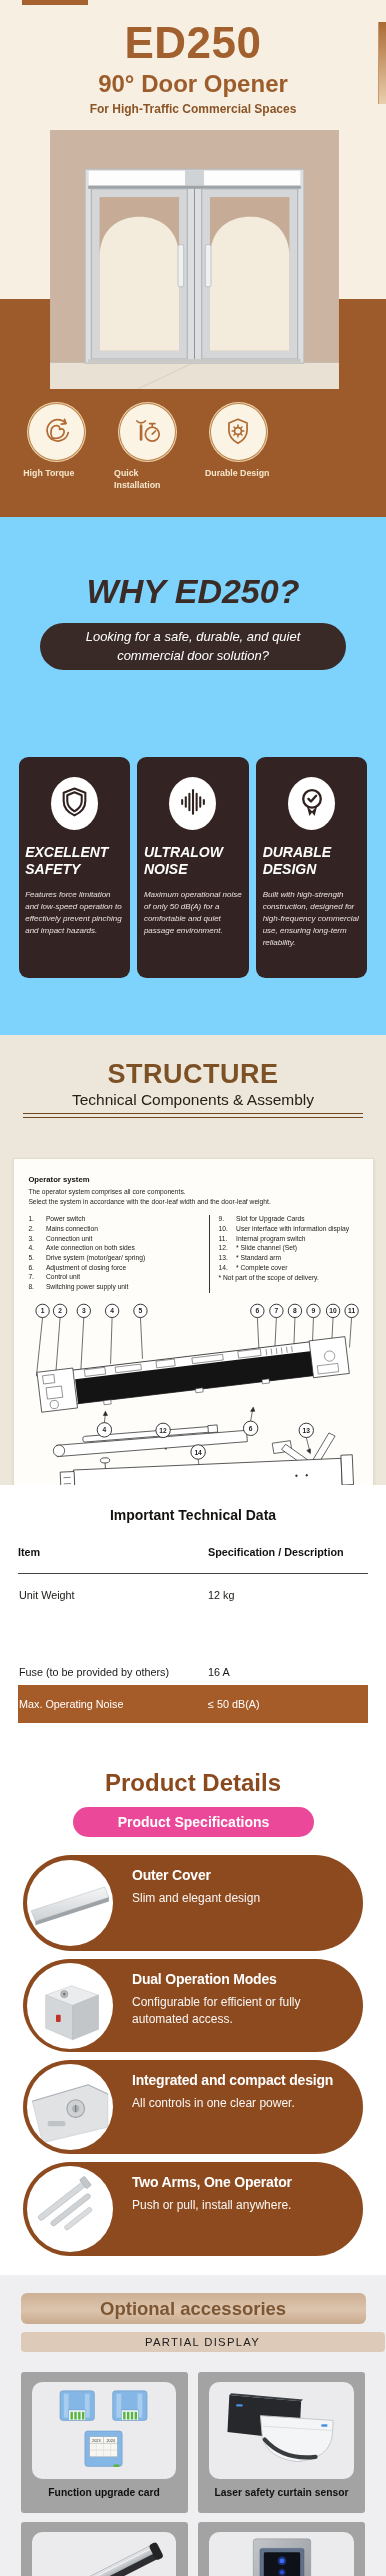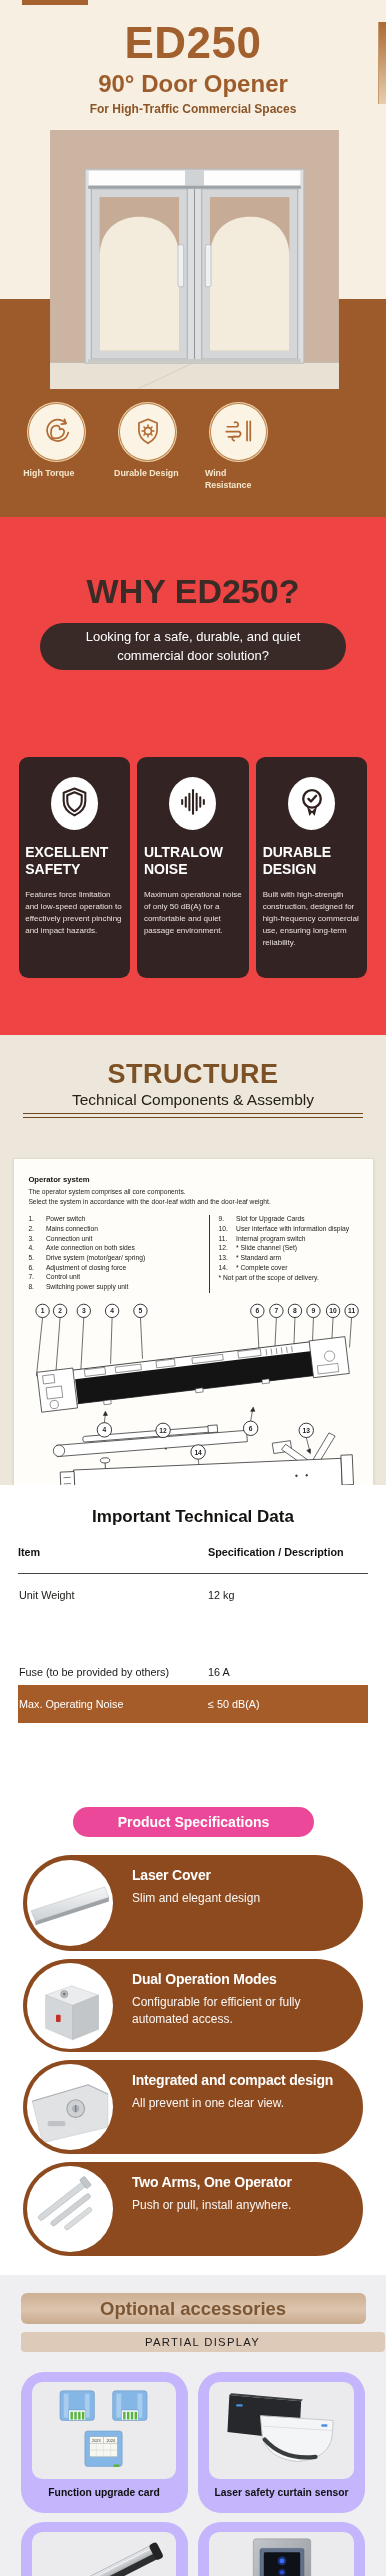--- a/index.html
+++ b/index.html
@@ -25,21 +25,21 @@
   .features{position:absolute;top:403px;left:0;width:386px;padding:0 11.3px;
             display:grid;grid-template-columns:repeat(4,1fr);}
   .feature{display:flex;flex-direction:column;align-items:center;}
   .feature-oval{width:57px;height:58px;border-radius:50%;background:#fbf4e4;
                 border:1.5px solid #c08347;box-shadow:0 0 0 1px #e9d3ae;
                 display:flex;align-items:center;justify-content:center;}
   .feature-label{margin-top:6.7px;font-size:8.8px;font-weight:bold;color:#f5e7cd;
                  text-align:left;line-height:1.35;width:67px;}
 
   
-  #why-zone{position:absolute;top:517px;left:0;width:386px;height:518px;background:#ef4444;}
+  #why-zone{position:absolute;top:517px;left:0;width:386px;height:518px;background:#7dd3fc;font-style:italic;}
   .why-title{position:absolute;top:55px;left:0;width:386px;text-align:center;
              font-size:34px;font-weight:bold;color:#3b2b27;}
   .why-pill{position:absolute;top:106px;left:40px;width:306px;height:47px;border-radius:24px;
             background:#392a28;color:#fff;display:flex;align-items:center;justify-content:center;
             text-align:center;font-size:13px;line-height:1.42;padding:0 20.6px;}
   .why-cards{position:absolute;top:210px;left:18.5px;width:349px;height:251px;
              display:grid;grid-template-columns:repeat(3,1fr);gap:7.2px;}
   .why-card{background:#332322;border-radius:9.3px;text-align:left;padding:0 6.7px;margin-top:30px;}
   .why-card-oval{width:47px;height:53px;border-radius:50%;background:#fff;margin:19.6px auto 0;
                  display:flex;align-items:center;justify-content:center;}
@@ -64,21 +64,21 @@
   .op-col-r{flex:1;border-left:0.8px solid #3a352e;padding-left:8.2px;}
   .op-item{display:flex;font-size:6.7px;color:#1d1812;line-height:8.2px;margin-bottom:1.5px;}
   .op-n{width:17.5px;flex:none;}
   .op-t{flex:1;}
   .op-footnote{font-size:6.7px;color:#1d1812;margin-top:2.1px;}
   .op-diagram{margin-top:5.2px;}
 
   
   #table-zone{position:absolute;top:1485px;left:0;width:386px;height:277px;background:#fff;}
   .table-title{position:absolute;top:21.6px;left:0;width:386px;text-align:center;
-               font-size:17px;font-weight:bold;color:#151311;}
+               font-size:14px;font-weight:bold;color:#151311;}
   .t-head{position:absolute;top:61px;left:18px;width:350px;height:15.5px;}
   .t-col1{position:absolute;left:0;top:0;font-size:10.8px;font-weight:bold;color:#141210;}
   .t-col2{position:absolute;left:190px;top:0;font-size:10.8px;font-weight:bold;color:#141210;}
   .t-rule{position:absolute;top:88px;left:18px;width:350px;height:1px;background:#4a4540;}
   .t-row{position:absolute;left:18px;width:350px;display:flex;align-items:center;}
   .t-row .cell-item{position:absolute;left:0;padding-left:1px;font-size:10.8px;}
   .t-row .cell-spec{position:absolute;left:190px;font-size:10.8px;}
   .t-row.plain{color:#1c1916;}
   .t-row.hl{background:#a65c28;color:#fff;}
   .tr1{top:98px;height:23px;}
@@ -106,21 +106,21 @@
 
   
   #accessories-zone{position:absolute;top:2275px;left:0;width:386px;height:413px;background:#efeef0;}
   .acc-bar{position:absolute;top:18px;left:20.6px;width:345px;height:31px;border-radius:6.2px;
            background:linear-gradient(180deg,#cdb094,#dcc4ad 55%,#c9ab8e);
            display:flex;align-items:center;justify-content:center;
            font-size:18.5px;font-weight:bold;color:#7d5633;}
   .acc-sub{position:absolute;top:57px;left:20.6px;width:364px;height:19.6px;border-radius:4.1px;
            background:#decab9;display:flex;align-items:center;justify-content:center;
            font-size:11.3px;color:#1d1d1d;letter-spacing:1.3px;}
-  .acc-card{position:absolute;width:167px;background:#c4b5fd;border-radius:23px;}
+  .acc-card{position:absolute;width:167px;background:#a3a3a3;border-radius:3px;}
   .acc-img{margin:10.3px 11.3px 0;height:97px;background:#ebebed;border-radius:10.3px;
            display:flex;align-items:center;justify-content:center;overflow:hidden;}
   .acc-label{margin-top:8.2px;text-align:center;font-size:10.3px;font-weight:bold;color:#101010;}
   .ac1{top:97px;left:20.6px;height:141px;}
   .ac2{top:97px;left:198px;height:141px;}
   .ac3{top:247px;left:20.6px;height:139px;}
   .ac4{top:247px;left:198px;height:139px;}
 </style>
 </head>
 <body>
@@ -173,43 +173,43 @@
               <path d="M21,43 C16,32 19,21 28,20 C33,19 36,23 35,27 C40,24 45,28 43,34 C41,40 34,44 27,44 Z"></path>
             </svg>
           </span>
         </div>
         <div class="feature-label">High Torque</div>
       </div>
       <div class="feature">
         <div class="feature-oval">
           <span>
             <svg width="32" height="32" viewBox="0 0 60 60" fill="none" stroke="#b06a33" stroke-width="3.2" stroke-linecap="round" stroke-linejoin="round">
+              <path d="M17,20 V46" stroke-width="5"></path>
+              <path d="M9,11 a9,7 0 0 0 16,0"></path>
+              <circle cx="38" cy="36" r="13"></circle>
+              <path d="M38,23 v-5 M33,16 h10"></path>
+              <path d="M38,36 l6,-6"></path>
+            </svg>
+          </span>
+        </div>
+        <div class="feature-label">Quick Installation</div>
+      </div>
+      <div class="feature">
+        <div class="feature-oval">
+          <span>
+            <svg width="32" height="32" viewBox="0 0 60 60" fill="none" stroke="#b06a33" stroke-width="3.2" stroke-linecap="round" stroke-linejoin="round">
               <path d="M30,8 L47,15 V29 C47,41 39,48 30,53 C21,48 13,41 13,29 V15 Z"></path>
               <circle cx="30" cy="30" r="6.5"></circle>
               <g stroke-width="3">
                 <path d="M30,19 v4 M30,37 v4 M19,30 h4 M37,30 h4 M22.5,22.5 l2.8,2.8 M34.7,34.7 l2.8,2.8 M37.5,22.5 l-2.8,2.8 M25.3,34.7 l-2.8,2.8"></path>
               </g>
             </svg>
           </span>
         </div>
         <div class="feature-label">Durable Design</div>
-      </div>
-      <div class="feature">
-        <div class="feature-oval">
-          <span>
-            <svg width="32" height="32" viewBox="0 0 60 60" fill="none" stroke="#b06a33" stroke-width="3.2" stroke-linecap="round" stroke-linejoin="round">
-              <path d="M47,12 V48"></path>
-              <path d="M53,12 V48"></path>
-              <path d="M10,22 h18 a4.5,4.5 0 1 0 -4.5,-8"></path>
-              <path d="M8,31 h24 a5,5 0 1 1 -5,9"></path>
-              <path d="M12,41 h14 a4,4 0 1 0 -3,7"></path>
-            </svg>
-          </span>
-        </div>
-        <div class="feature-label">Wind Resistance</div>
       </div>
     </div>
   </section>
 
   <section id="why-zone">
     <div class="why-title">WHY ED250?</div>
     <div class="why-pill">Looking for a safe, durable, and quiet commercial door solution?</div>
     <div class="why-cards">
 
       <div class="why-card">
@@ -480,37 +480,38 @@
       <span class="cell-item">Fuse (to be provided by others)</span>
       <span class="cell-spec">16 A</span>
     </div>
     <div class="t-row hl tr4">
       <span class="cell-item">Max. Operating Noise</span>
       <span class="cell-spec">≤ 50 dB(A)</span>
     </div>
   </section>
 
   <section id="products-zone">
+    <div class="products-title">Product Details</div>
     <div class="products-pill">Product Specifications</div>
 
     <div class="p-card pc1">
       <div class="p-circle">
         <svg width="86" height="86" viewBox="0 0 166 166">
           <defs>
               <linearGradient id="gBar" x1="0" y1="0" x2="0" y2="1">
             <stop offset="0" stop-color="#f4f5f6"></stop>
                 <stop offset="1" stop-color="#ced2d5"></stop>
               </linearGradient>
             </defs>
           <polygon points="8,98 150,52 158,72 16,118" fill="url(#gBar)" stroke="#b9bdc1"></polygon>
           <polygon points="16,118 158,72 158,80 16,126" fill="#9ea3a8"></polygon>
         </svg>
       </div>
       <div class="p-text">
-        <div class="p-title">Laser Cover</div>
+        <div class="p-title">Outer Cover</div>
         <div class="p-desc">Slim and elegant design</div>
       </div>
     </div>
 
     <div class="p-card pc2">
       <div class="p-circle">
         <svg width="86" height="86" viewBox="0 0 166 166">
           <polygon points="36,62 86,44 138,62 88,82" fill="#eaecee" stroke="#c8cacc"></polygon>
           <polygon points="36,62 88,82 88,148 36,126" fill="#d4d7da" stroke="#c0c3c6"></polygon>
           <polygon points="88,82 138,62 138,128 88,148" fill="#c2c6c9" stroke="#b2b6b9"></polygon>
@@ -531,21 +532,21 @@
           <path d="M10,72 L118,40 L156,58 L156,122 L30,152 Z" fill="#e0e2e4" stroke="#c2c5c8"></path>
           <path d="M10,72 L118,40 L156,58" fill="none" stroke="#aeb2b6" stroke-width="2"></path>
           <circle cx="94" cy="86" r="17" fill="#cfd2d5" stroke="#9da1a5" stroke-width="2"></circle>
           <circle cx="94" cy="86" r="7" fill="#aeb2b6"></circle>
           <line x1="94" y1="79" x2="94" y2="93" stroke="#6e7276" stroke-width="2"></line>
           <rect x="40" y="110" width="34" height="10" rx="3" fill="#bfc3c6"></rect>
         </svg>
       </div>
       <div class="p-text">
         <div class="p-title">Integrated and compact design</div>
-        <div class="p-desc">All prevent in one clear view.</div>
+        <div class="p-desc">All controls in one clear power.</div>
       </div>
     </div>
 
     <div class="p-card pc4">
       <div class="p-circle">
         <svg width="86" height="86" viewBox="0 0 166 166">
           <g transform="rotate(-38 83 83)">
             <rect x="24" y="56" width="116" height="11" rx="5" fill="#d6d9db" stroke="#aeb2b6"></rect>
             <rect x="132" y="50" width="12" height="22" rx="2" fill="#c2c6c9" stroke="#a2a6aa"></rect>
             <rect x="36" y="80" width="94" height="10" rx="5" fill="#cfd2d5" stroke="#aab0b4"></rect>

